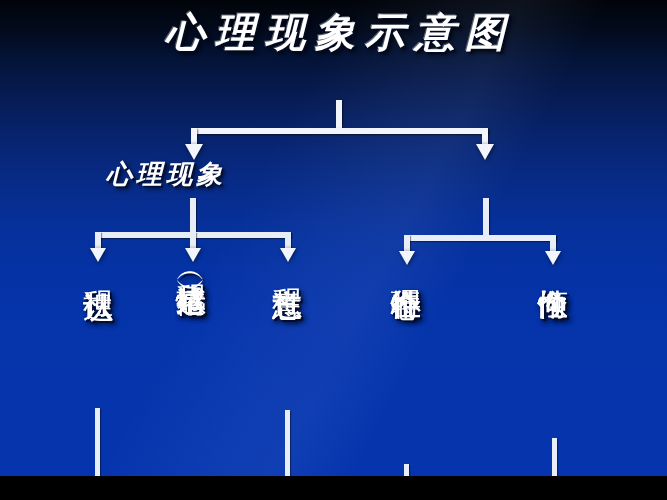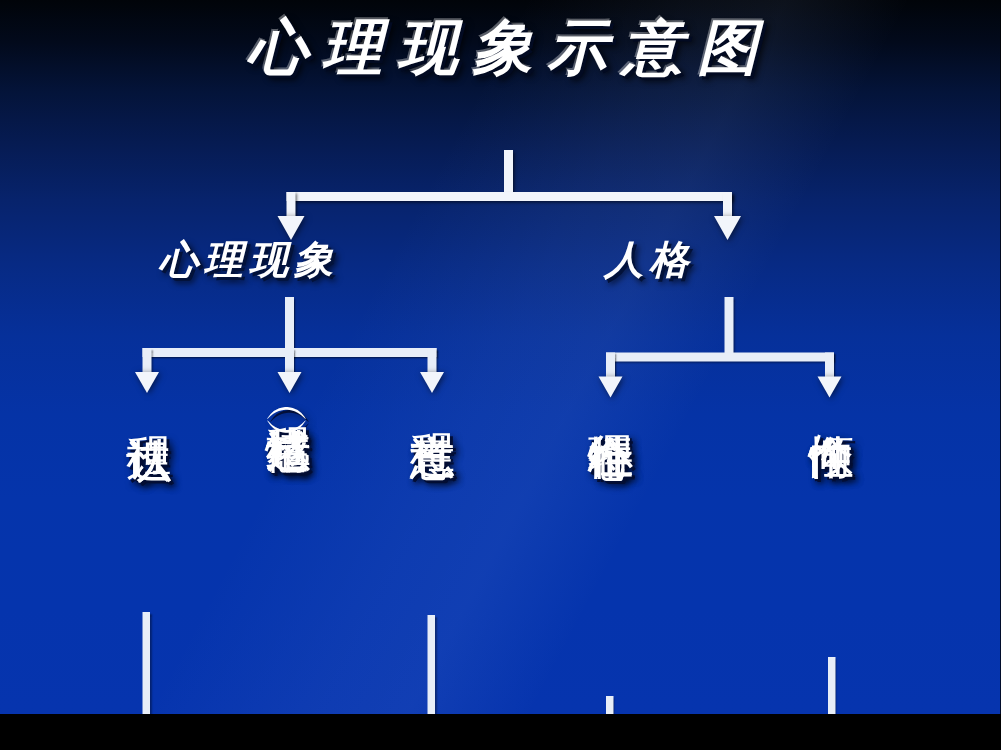--- a/index.html
+++ b/index.html
@@ -124,21 +124,20 @@
 
   <div class="conn" style="left:336px; top:100px; width:6px; height:32px;"></div>
   <div class="conn" style="left:191px; top:128px; width:297px; height:6px;"></div>
   <div class="conn" style="left:191px; top:128px; width:6px; height:18px;"></div>
   <div class="arrow" style="left:185px; top:144px;"></div>
   <div class="conn" style="left:482px; top:128px; width:6px; height:18px;"></div>
   <div class="arrow" style="left:476px; top:144px;"></div>
 
   <div class="node-h2" style="left:106px; top:161px;">心理现象</div>
 
-  <div class="node-h2" style="left:403px; top:161px;">人格</div>
 
   <div class="conn soft" style="left:190px; top:198px; width:6px; height:40px;"></div>
   <div class="conn soft" style="left:95px; top:232px; width:196px; height:6px;"></div>
 
   <div class="conn soft" style="left:95px; top:232px; width:6px; height:18px;"></div>
   <div class="arrow small" style="left:90px; top:248px;"></div>
 
   <div class="conn soft" style="left:190px; top:232px; width:6px; height:18px;"></div>
   <div class="arrow small" style="left:185px; top:248px;"></div>
 

